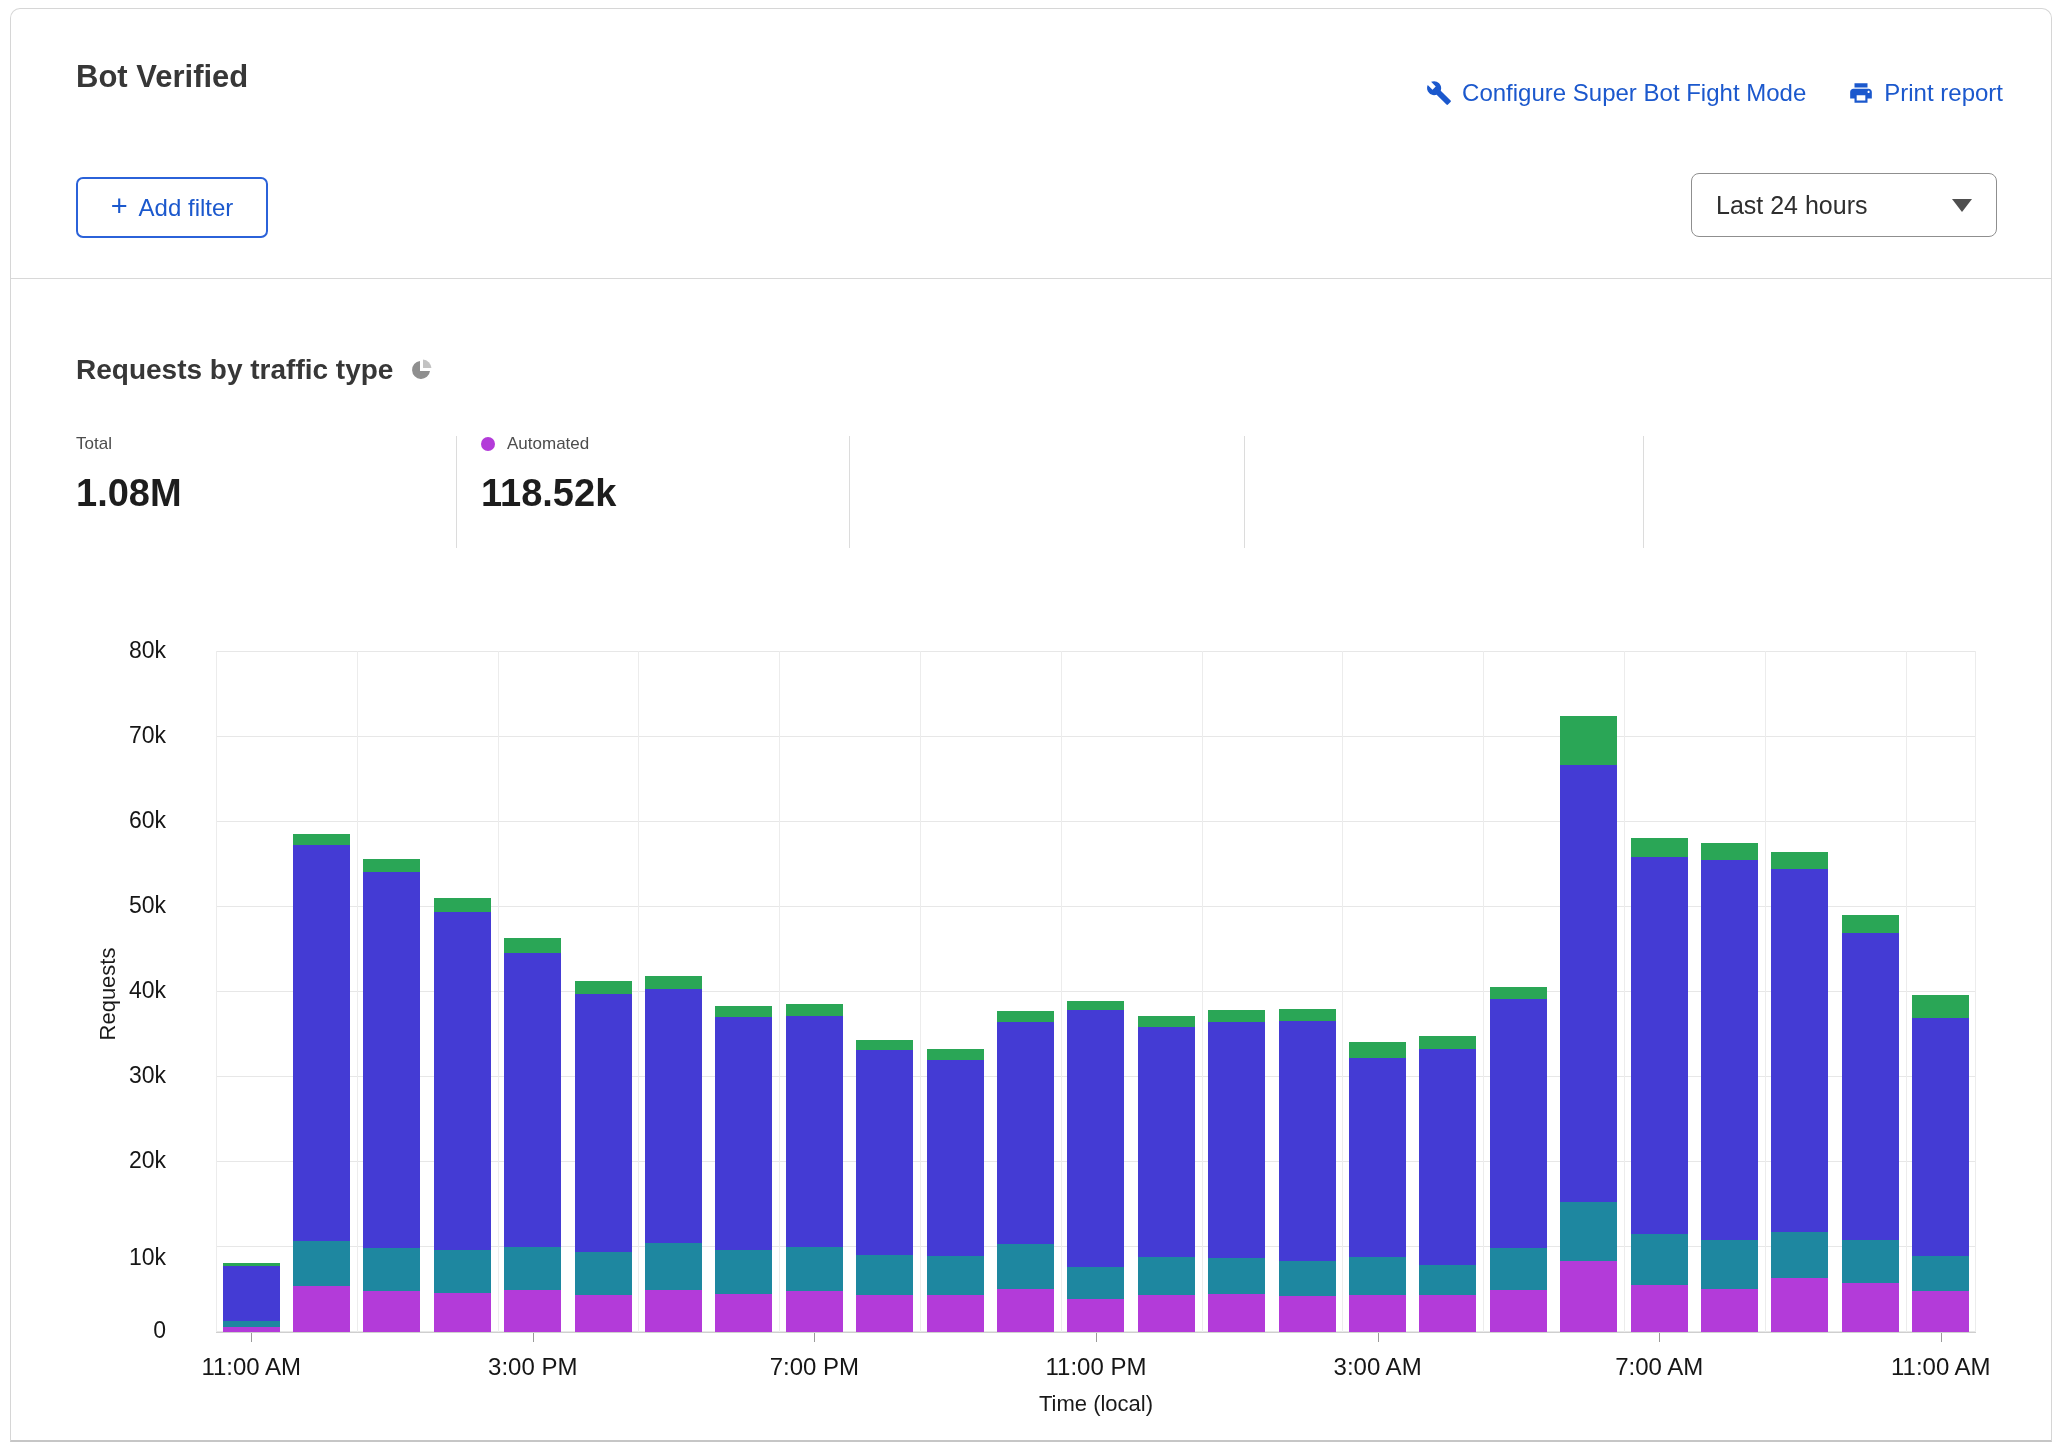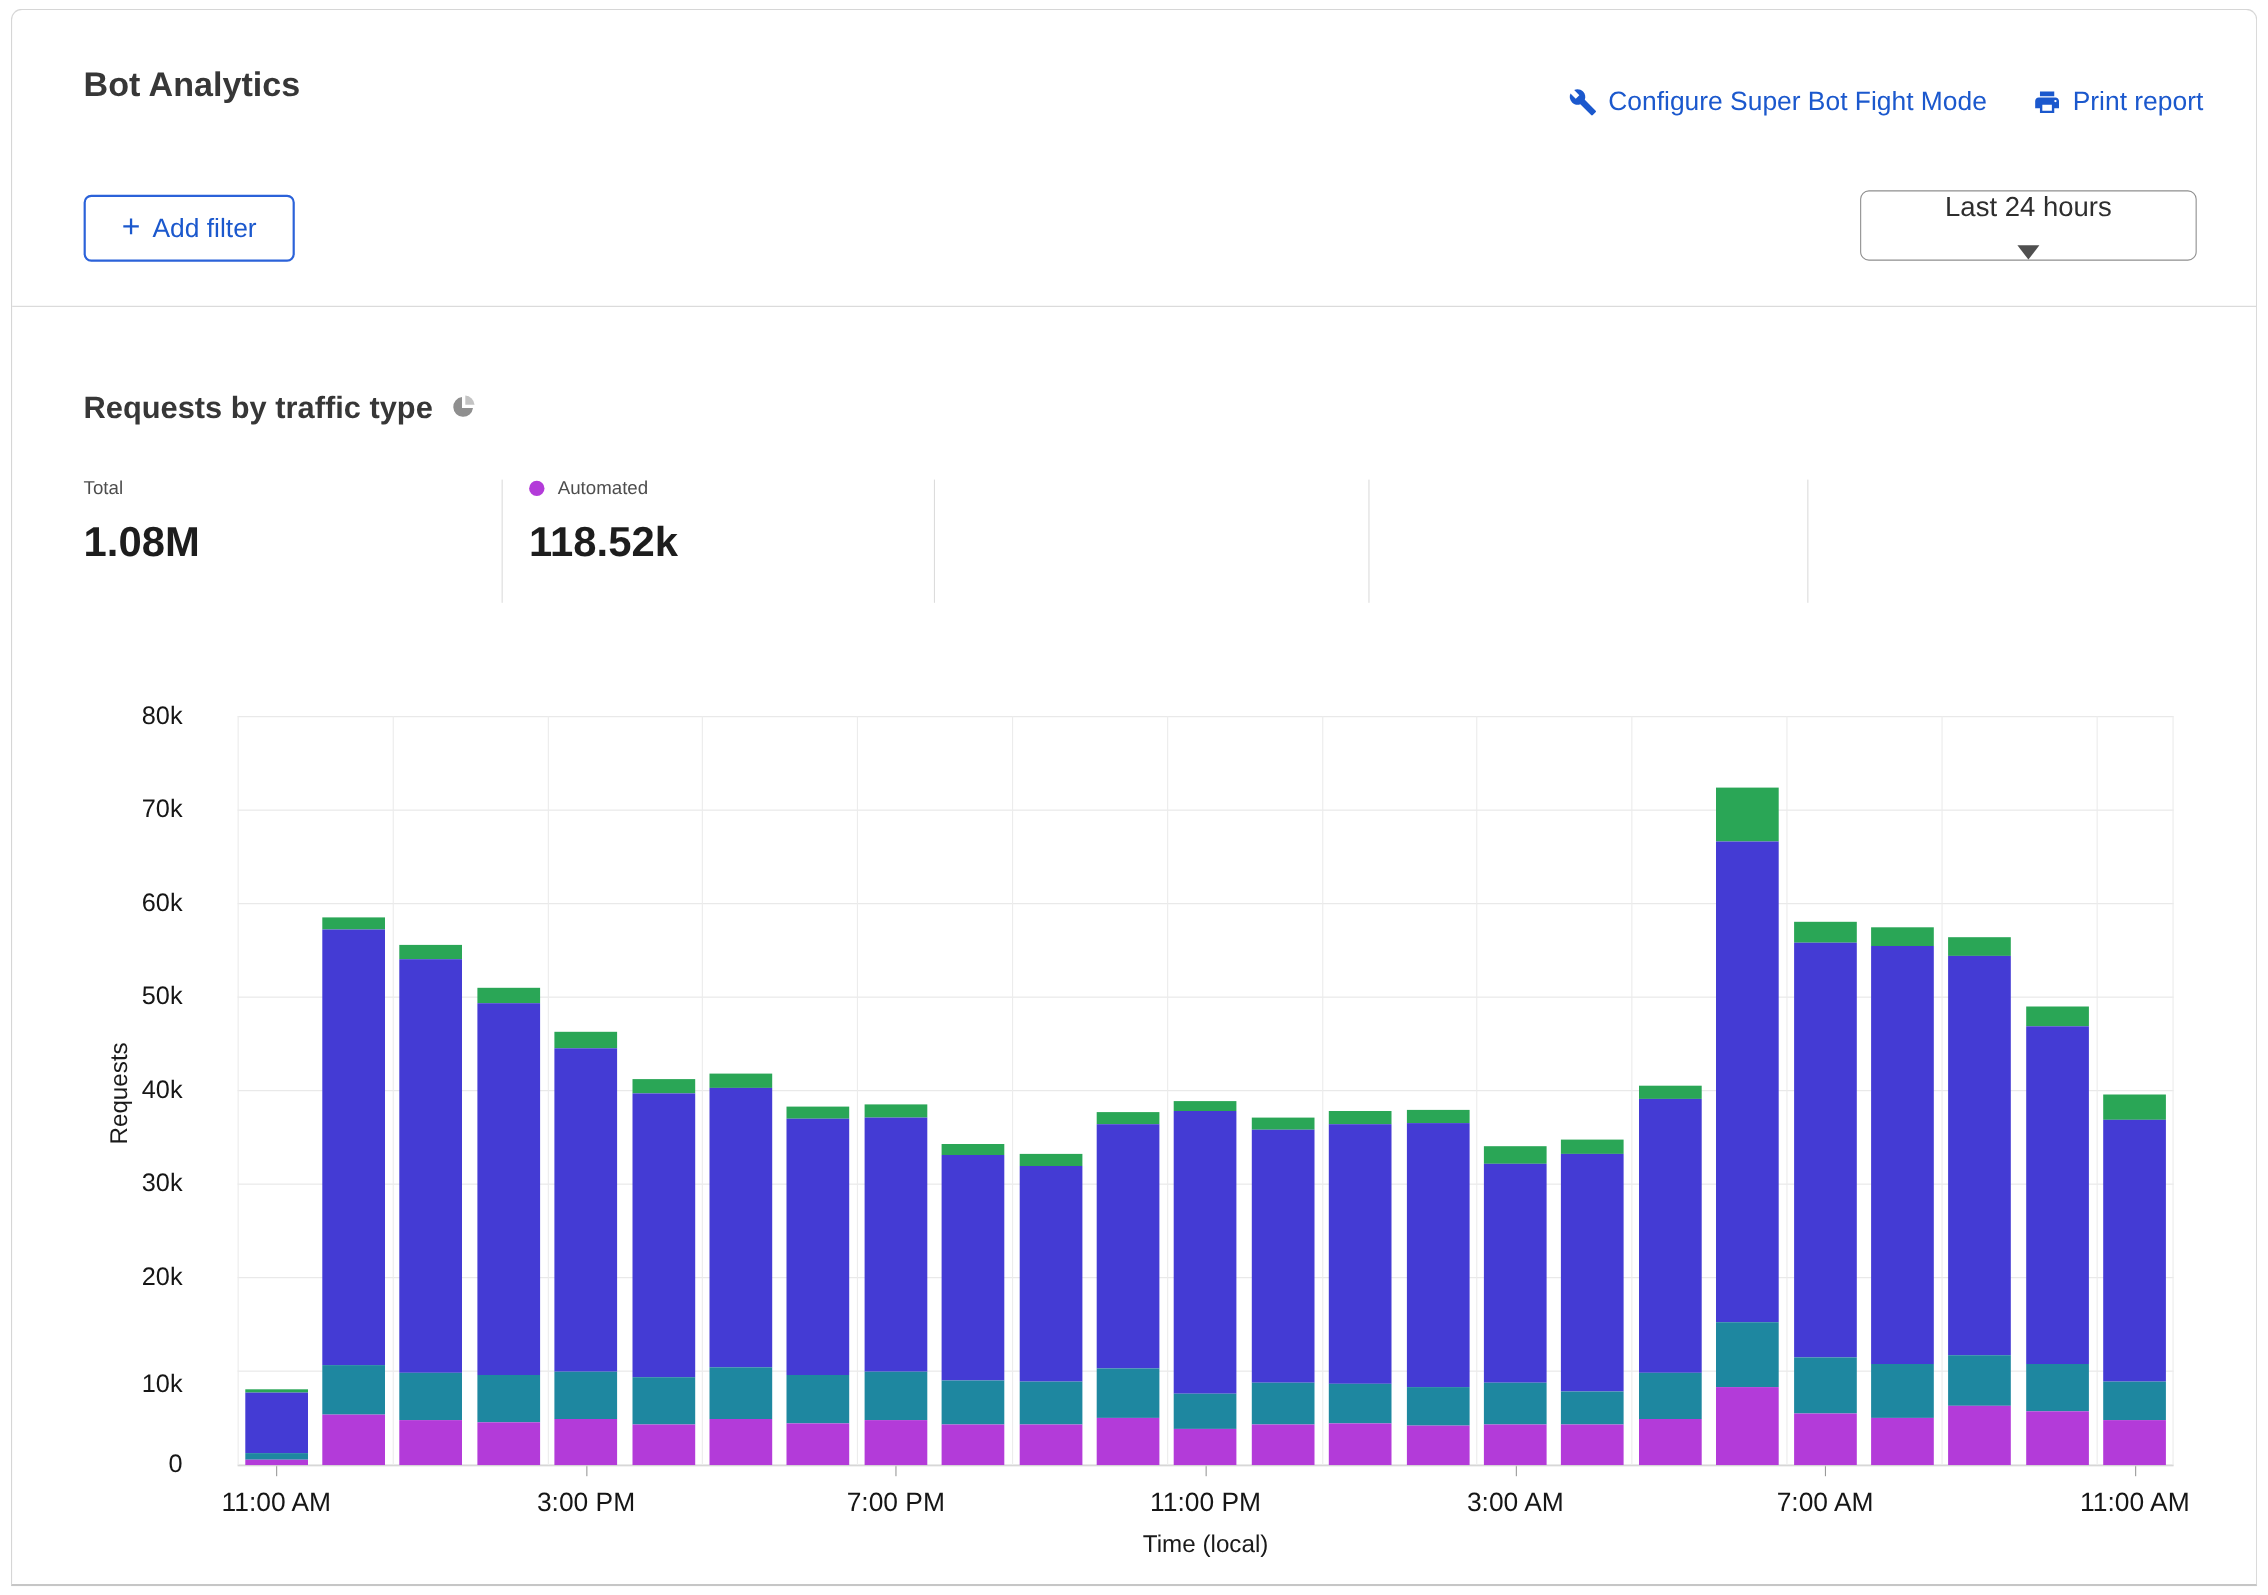--- a/index.html
+++ b/index.html
@@ -11,21 +11,21 @@
   .page-title { position:absolute; left:65px; top:50px; font-size:31px; font-weight:700; color:#373737; }
   .header-links { position:absolute; right:48px; top:70px; display:flex; gap:42px; align-items:center; }
   .hlink { display:flex; align-items:center; gap:10px; font-size:24px; color:#1b58cd; cursor:pointer; }
   .hlink svg { display:block; }
   .btn-add-filter { position:absolute; left:65px; top:168px; width:192px; height:61px;
     border:2px solid #2b62d9; border-radius:7px; background:#fff; color:#1b58cd;
     font-size:24px; display:flex; align-items:center; justify-content:center; gap:11px; cursor:pointer; }
   .btn-add-filter .plus { font-size:29px; font-weight:400; line-height:1; margin-top:-3px; }
   .dropdown { position:absolute; left:1680px; top:164px; width:306px; height:64px;
     border:1px solid #8f8f8f; border-radius:8px; background:#fff; display:flex;
-    align-items:center; padding:0 24px; cursor:pointer;flex-direction:column; }
+    align-items:center; padding:0 24px; cursor:pointer; }
   .dropdown .dd-label { font-size:25px; color:#2e2e2e; flex:1; }
   .dd-caret { width:0; height:0; border-left:10px solid transparent; border-right:10px solid transparent;
     border-top:13px solid #4f4f4f; }
   .header-divider { position:absolute; left:0; top:269px; width:100%; height:1px; background:#d8d8d8; }
   .section-title-row { position:absolute; left:65px; top:345px; display:flex; align-items:center; gap:16px; }
   .section-title { font-size:28px; font-weight:700; color:#373737; }
   .stats-row { position:absolute; left:0; top:425px; width:100%; height:120px; }
   .stat { position:absolute; top:0; }
   .stat .stat-label-row { display:flex; align-items:center; gap:12px; font-size:17px; color:#4d4d4d; }
   .stat .dot { width:14px; height:14px; border-radius:50%; display:inline-block; }
@@ -47,21 +47,21 @@
   .ylabel { position:absolute; left:97px; top:985px; transform:translate(-50%,-50%) rotate(-90deg);
     font-size:22px; color:#1a1a1a; white-space:nowrap; }
   .xlabel { position:absolute; left:1085px; top:1382px; transform:translateX(-50%);
     font-size:22px; color:#1a1a1a; }
 </style>
 </head>
 <body>
 
 <div class="card">
 
-  <div class="page-title">Bot Analytics</div>
+  <div class="page-title">Bot Verified</div>
 
   <div class="header-links">
     <div class="hlink">
       <span>
         <svg width="26" height="26" viewBox="0 0 24 24" fill="#1b58cd">
             <path d="M22.7 19l-9.1-9.1c.9-2.3.4-5-1.5-6.9-2-2-5-2.4-7.4-1.3L9 6 6 9 1.6 4.7C.4 7.1.9 10.1 2.9 12.1c1.9 1.9 4.6 2.4 6.9 1.5l9.1 9.1c.4.4 1 .4 1.4 0l2.3-2.3c.5-.4.5-1.1.1-1.4z"></path>
           </svg>
       </span>
       <span>Configure Super Bot Fight Mode</span>
     </div>

